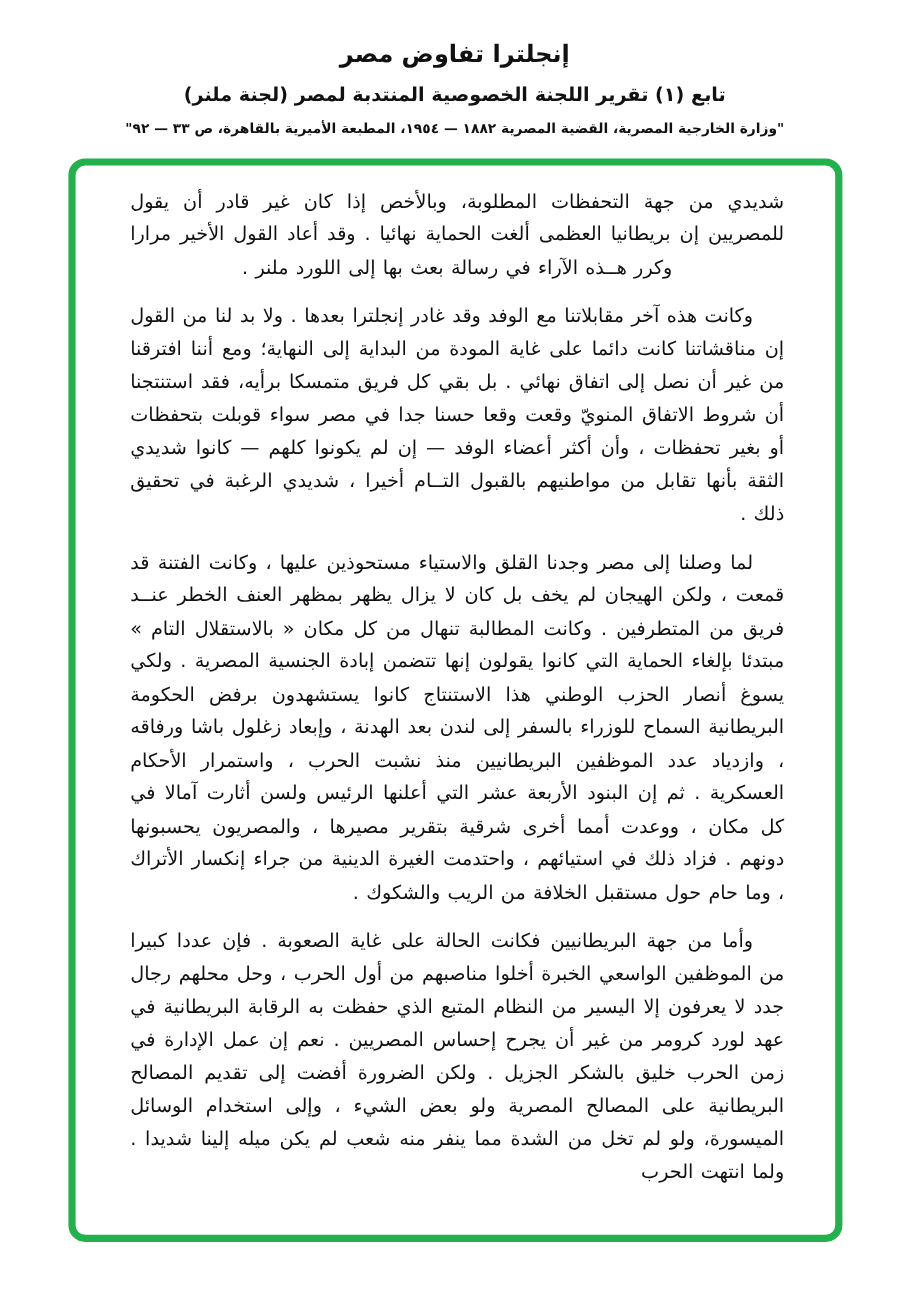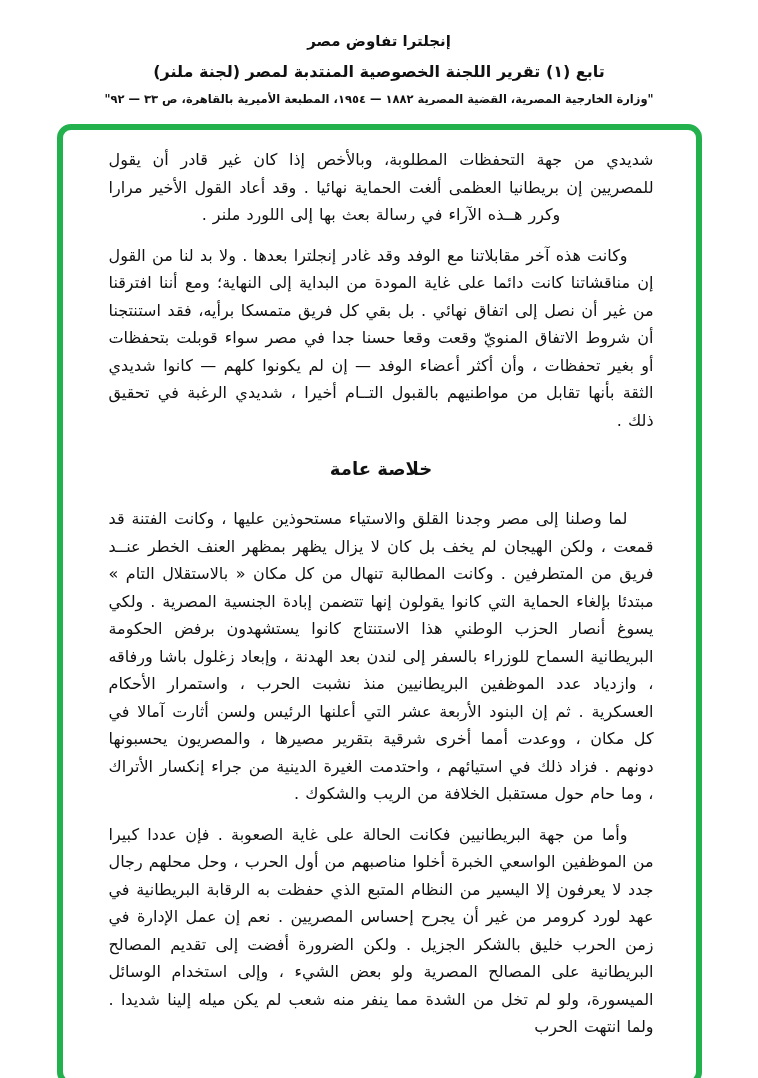--- a/index.html
+++ b/index.html
@@ -20,21 +20,21 @@
     min-height: 1078px;
     box-sizing: border-box;
     padding-top: 30px;
   }
   
   .header {
     text-align: center;
     direction: rtl;
   }
   .title {
-    font-size: 15px;
+    font-size: 20px;
     font-weight: bold;
     line-height: 1.5;
   }
   .subtitle {
     font-size: 16px;
     font-weight: bold;
     line-height: 1.6;
     margin-top: 6px;
   }
   .source {
@@ -83,18 +83,17 @@
 
   <div class="header">
     <div class="title">إنجلترا تفاوض مصر</div>
     <div class="subtitle">تابع (١) تقرير اللجنة الخصوصية المنتدبة لمصر (لجنة ملنر)</div>
     <div class="source">"وزارة الخارجية المصرية، القضية المصرية ١٨٨٢ — ١٩٥٤، المطبعة الأميرية بالقاهرة، ص ٣٣ — ٩٢"</div>
   </div>
 
   <div class="green-box" style="border-color: rgb(34, 177, 76);">
     <p class="para no-indent last-center">شديدي من جهة التحفظات المطلوبة، وبالأخص إذا كان غير قادر أن يقول للمصريين إن بريطانيا العظمى ألغت الحماية نهائيا . وقد أعاد القول الأخير مرارا وكرر هــذه الآراء في رسالة بعث بها إلى اللورد ملنر .</p>
     <p class="para">وكانت هذه آخر مقابلاتنا مع الوفد وقد غادر إنجلترا بعدها . ولا بد لنا من القول إن مناقشاتنا كانت دائما على غاية المودة من البداية إلى النهاية؛ ومع أننا افترقنا من غير أن نصل إلى اتفاق نهائي . بل بقي كل فريق متمسكا برأيه، فقد استنتجنا أن شروط الاتفاق المنويّ وقعت وقعا حسنا جدا في مصر سواء قوبلت بتحفظات أو بغير تحفظات ، وأن أكثر أعضاء الوفد — إن لم يكونوا كلهم — كانوا شديدي الثقة بأنها تقابل من مواطنيهم بالقبول التــام أخيرا ، شديدي الرغبة في تحقيق ذلك .</p>
-    <h2 class="section-heading">خلاصة عامة</h2>
     <p class="para">لما وصلنا إلى مصر وجدنا القلق والاستياء مستحوذين عليها ، وكانت الفتنة قد قمعت ، ولكن الهيجان لم يخف بل كان لا يزال يظهر بمظهر العنف الخطر عنــد فريق من المتطرفين . وكانت المطالبة تنهال من كل مكان « بالاستقلال التام » مبتدئا بإلغاء الحماية التي كانوا يقولون إنها تتضمن إبادة الجنسية المصرية . ولكي يسوغ أنصار الحزب الوطني هذا الاستنتاج كانوا يستشهدون برفض الحكومة البريطانية السماح للوزراء بالسفر إلى لندن بعد الهدنة ، وإبعاد زغلول باشا ورفاقه ، وازدياد عدد الموظفين البريطانيين منذ نشبت الحرب ، واستمرار الأحكام العسكرية . ثم إن البنود الأربعة عشر التي أعلنها الرئيس ولسن أثارت آمالا في كل مكان ، ووعدت أمما أخرى شرقية بتقرير مصيرها ، والمصريون يحسبونها دونهم . فزاد ذلك في استيائهم ، واحتدمت الغيرة الدينية من جراء إنكسار الأتراك ، وما حام حول مستقبل الخلافة من الريب والشكوك .</p>
     <p class="para">وأما من جهة البريطانيين فكانت الحالة على غاية الصعوبة . فإن عددا كبيرا من الموظفين الواسعي الخبرة أخلوا مناصبهم من أول الحرب ، وحل محلهم رجال جدد لا يعرفون إلا اليسير من النظام المتبع الذي حفظت به الرقابة البريطانية في عهد لورد كرومر من غير أن يجرح إحساس المصريين . نعم إن عمل الإدارة في زمن الحرب خليق بالشكر الجزيل . ولكن الضرورة أفضت إلى تقديم المصالح البريطانية على المصالح المصرية ولو بعض الشيء ، وإلى استخدام الوسائل الميسورة، ولو لم تخل من الشدة مما ينفر منه شعب لم يكن ميله إلينا شديدا . ولما انتهت الحرب</p>
   </div>
 
 </div>
 
 </body></html>

